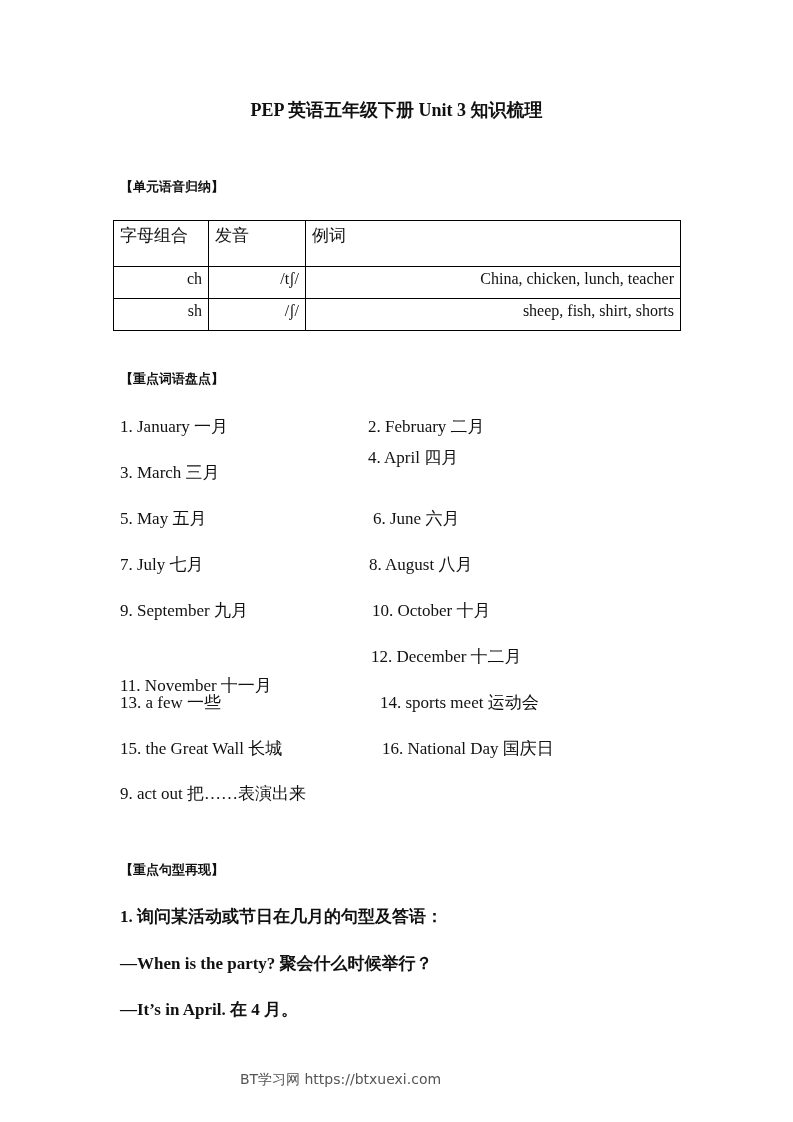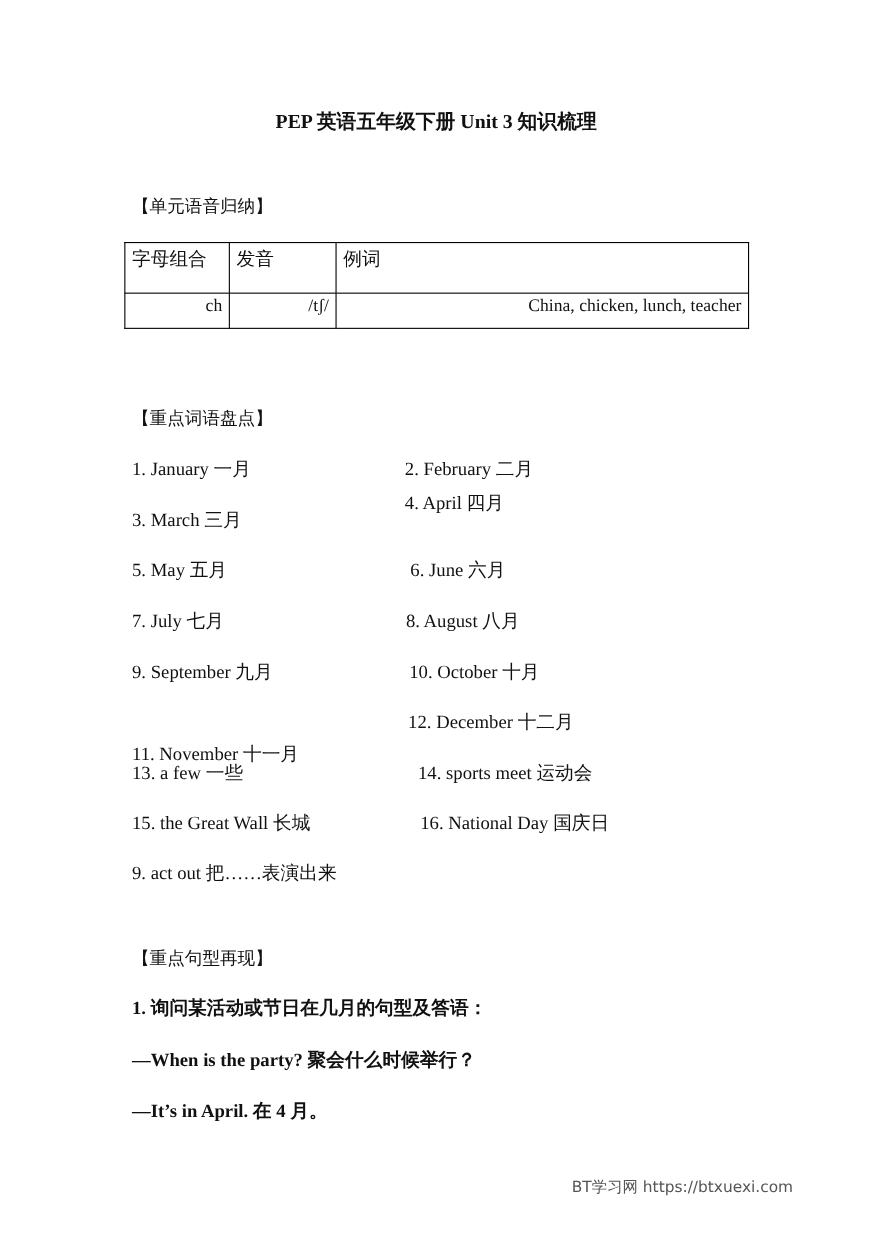--- a/index.html
+++ b/index.html
@@ -1,50 +1,55 @@
 <!DOCTYPE html>
 <html><head>
 <meta charset="utf-8">
 <style>
   html, body { margin: 0; padding: 0; background: #ffffff; }
   body { width: 793px; height: 1122px; position: relative; overflow: hidden;
          font-family: "Liberation Serif", "DejaVu Serif", serif; color: #111; }
   .title { position: absolute; top: 98px; left: 0; width: 793px; text-align: center;
            font-weight: bold; font-size: 18px; }
   .section-head { position: absolute; left: 120px; font-family: "DejaVu Sans", sans-serif;
-                  font-weight: normal; font-size: 16px; }
+                  font-weight: bold; font-size: 13px; }
   table.phon { position: absolute; top: 220px; left: 113px; width: 568px; border-collapse: collapse;
                font-size: 16px; padding-left: 24px; }
   table.phon td { border: 1px solid #000; padding: 3px 6px; vertical-align: top; }
   table.phon tr.hdr td { height: 39px; font-family: "DejaVu Sans", sans-serif; font-size: 17px; }
   table.phon tr.row td { height: 25px; text-align: right; }
   .col1 { width: 82px; } .col2 { width: 84px; }
   .vocab { position: absolute; font-size: 17px; white-space: nowrap; }
   .line { position: absolute; left: 120px; font-size: 17px; white-space: nowrap; font-weight: bold; }
-  .footer { position: absolute; top: 1071px; left: 0; width: 681px; text-align: right;
-            font-family: "DejaVu Sans", sans-serif; font-size: 14px; color: #555; padding-left: 40px; }
+  .footer { position: absolute; top: 1071px; left: 0; width: 681px; text-align: center;
+            font-family: "DejaVu Sans", sans-serif; font-size: 14px; color: #555; }
 </style>
 </head>
 <body>
 
 <div class="title">PEP 英语五年级下册 Unit 3  知识梳理</div>
 
 <div class="section-head" style="top:178px">【单元语音归纳】</div>
 
 <table class="phon">
   <tbody>
       <tr class="hdr">
     <td class="col1">字母组合</td>
     <td class="col2">发音</td>
     <td>例词</td>
   </tr>
   <tr class="row">
     <td>ch</td>
     <td>/tʃ/</td>
     <td>China, chicken, lunch, teacher</td>
+  </tr>
+  <tr class="row">
+    <td>sh</td>
+    <td>/ʃ/</td>
+    <td>sheep, fish, shirt, shorts</td>
   </tr>
 </tbody>
   </table>
 
 <div class="section-head" style="top:370px">【重点词语盘点】</div>
 
 <div class="vocab" style="top:415px;left:120px">1. January 一月</div>
 <div class="vocab" style="top:415px;left:368px">2. February 二月</div>
 <div class="vocab" style="top:461px;left:120px">3. March 三月</div>
 <div class="vocab" style="top:446px;left:368px">4. April  四月</div>

